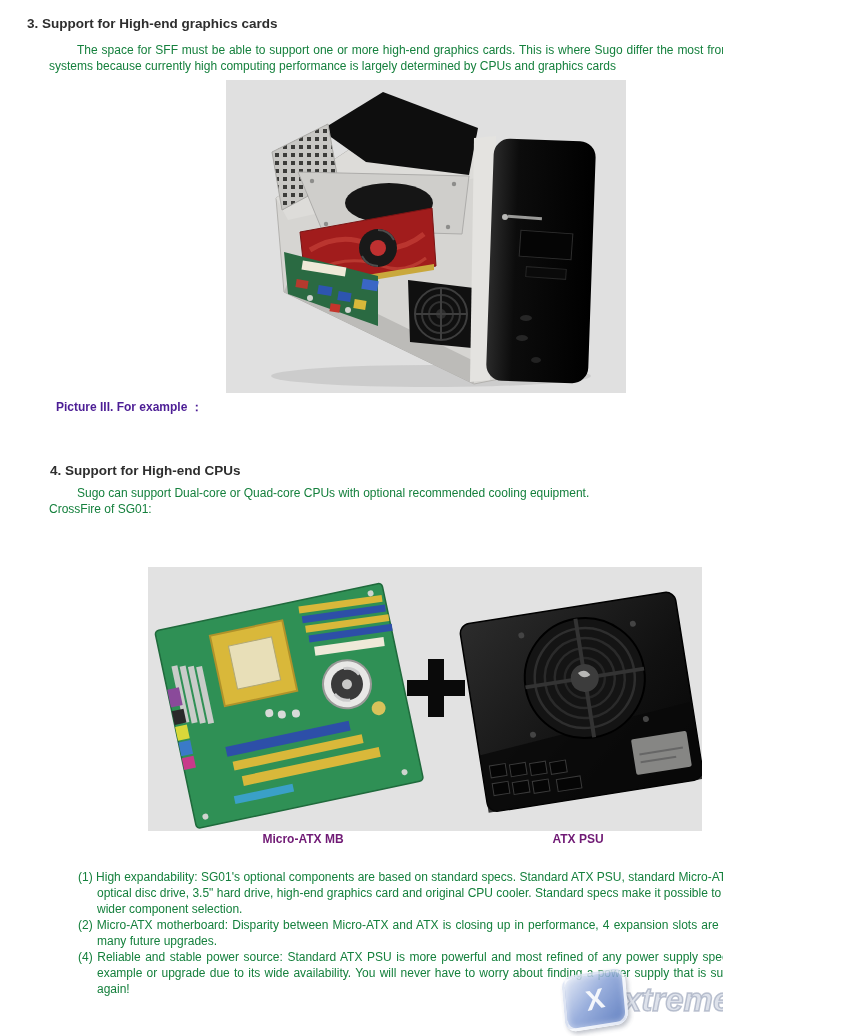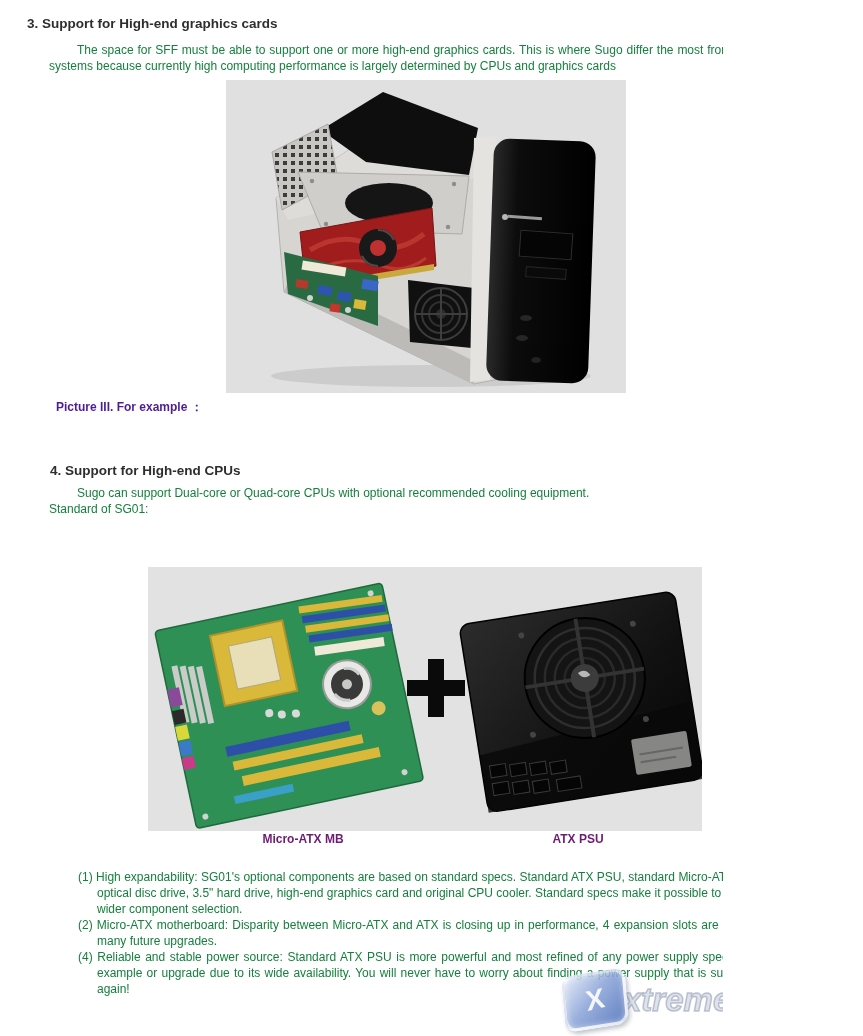--- a/index.html
+++ b/index.html
@@ -122,21 +122,21 @@
       </g>
     </svg>
   </div>
 
   <div class="abs cap-bold" style="left:56px;top:399px;">Picture III. For example ：</div>
 
   <div class="abs heading" style="left:10px;top:463px;margin-left:40px;">4. Support for High-end CPUs</div>
 
   <div class="abs body-text" style="left:49px;top:485px;width:756px;">
     <div class="indent28">Sugo can support Dual-core or Quad-core CPUs with optional recommended cooling equipment.</div>
-    <div>Standard of SG01:</div>
+    <div>CrossFire of SG01:</div>
   </div>
 
   <div class="abs figure" style="left:148px;top:567px;width:554px;height:264px;background:#e2e2e2;">
     <svg width="554" height="264" viewBox="0 0 554 264">
       <defs>
         <linearGradient id="psug" x1="0" y1="0" x2="1" y2="1">
           <stop offset="0" stop-color="#2c2c2c"></stop>
             <stop offset="0.6" stop-color="#111111"></stop>
             <stop offset="1" stop-color="#050505"></stop>
         </linearGradient>

